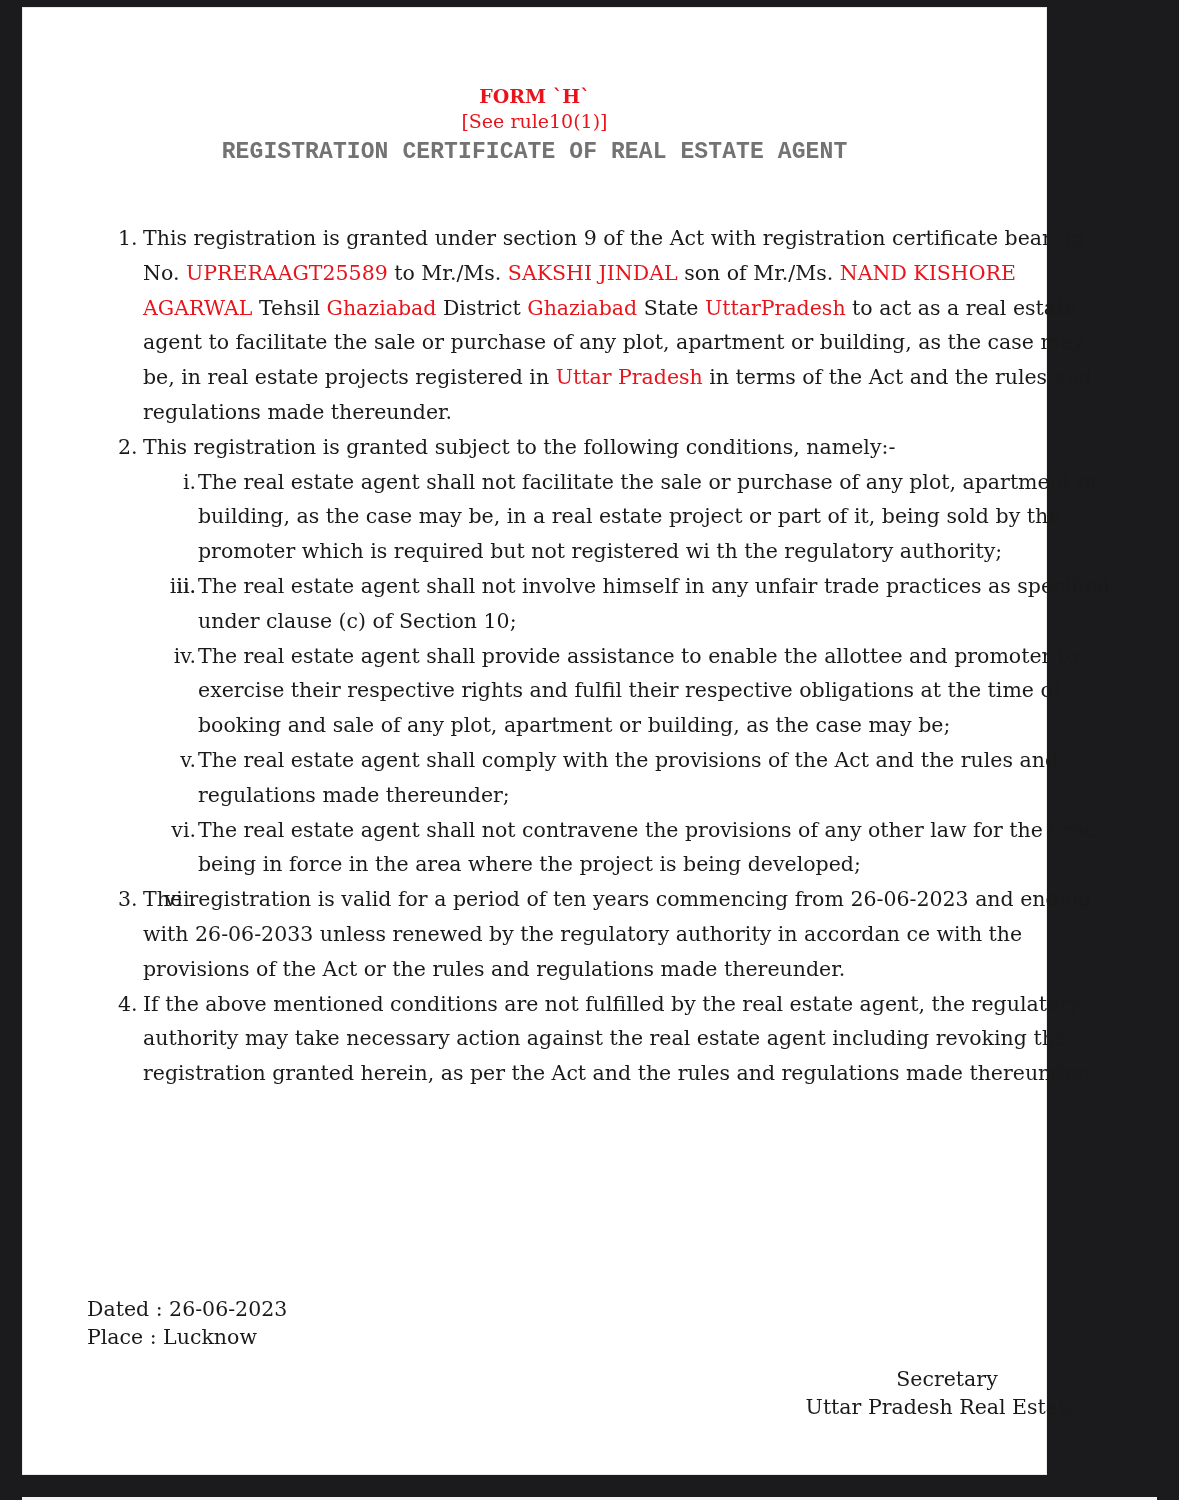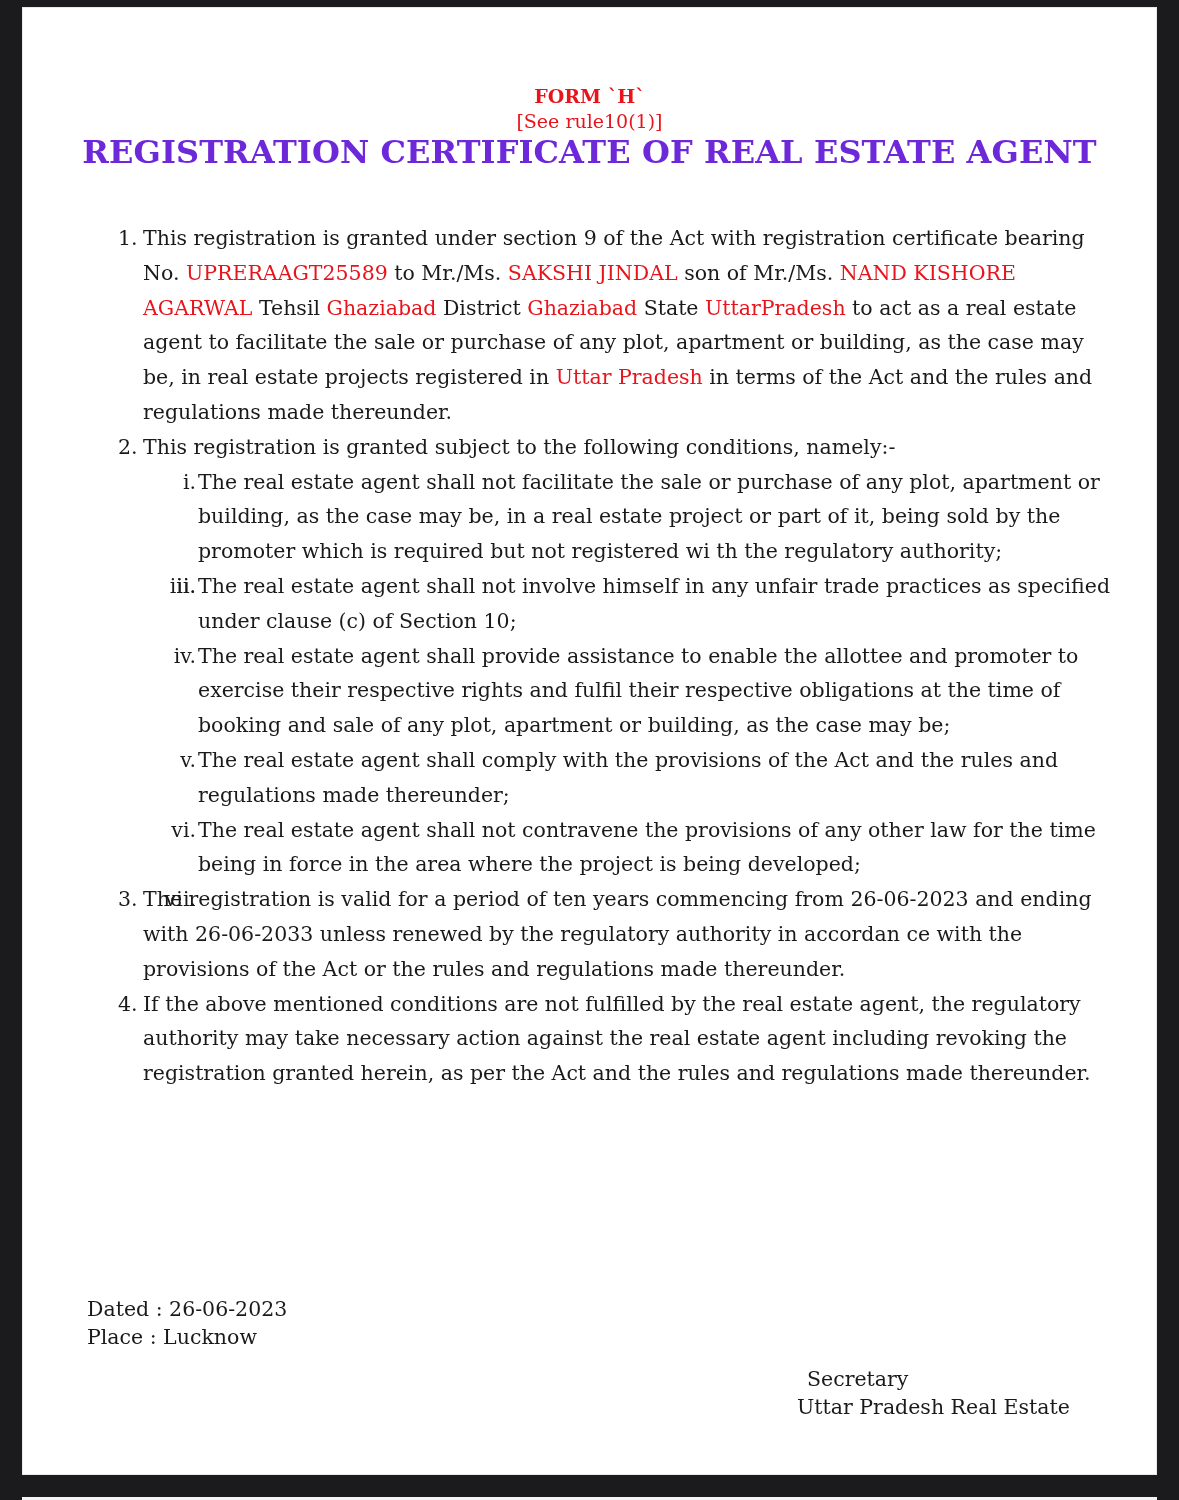--- a/index.html
+++ b/index.html
@@ -1,41 +1,42 @@
 <!DOCTYPE html>
 <html><head>
 <meta charset="utf-8">
 <style>
   html, body { margin:0; padding:0; }
   body {
     width:1179px; height:1500px; background:#1b1b1d; position:relative; overflow:hidden;
     font-family: "DejaVu Serif", "Liberation Serif", serif; color:#1a1a1a;
   }
   .page {
-    position:absolute; left:22px; top:7px; width:1135px; height:1468px; background:#ffffff;
+    position:absolute; left:22px; top:7px; width:981px; height:1468px; background:#ffffff;
     box-shadow: 0 0 0 1px #e9e9e9 inset;
+    padding-left: 44px;
   }
   .page2 {
     position:absolute; left:22px; top:1497px; width:1135px; height:10px; background:#f4f4f4;
   }
   .red { color:#e8141c; }
   .header { position:absolute; left:0; width:100%; text-align:center; }
   .form-title { top:77px; font-size:19px; font-weight:bold; line-height:24px; }
   .rule-ref { top:102px; font-size:19px; font-weight:normal; line-height:24px; }
-  .cert-title { top:128px; font-size:32px; font-weight:bold; line-height:34px; color:#6d28d9; letter-spacing:0.1px; }
+  .cert-title { top:128px; font-size:23px; font-weight:bold; line-height:34px; color:#737373; letter-spacing:0.1px;font-family:Liberation Mono, monospace; }
 
   .body-text { position:absolute; left:0; top:214px; width:1135px; font-size:20.5px; line-height:34.8px; }
   .item { position:relative; padding-left:121px; padding-right:40px; }
   .item .num { position:absolute; left:96px; }
   .sub { position:relative; padding-left:176px; padding-right:40px; }
   .sub .num { position:absolute; right:calc(100% - 176px); padding-right:2px; text-align:right; }
   b { font-weight:normal; }
 
   .dated { position:absolute; left:65px; top:1278px; font-size:20.5px; line-height:28px;margin-top:10px; }
-  .sign { position:absolute; left:785px; top:1358px; width:280px; font-size:20.5px; line-height:28px; }
+  .sign { position:absolute; left:785px; top:1358px; width:280px; text-align:center; font-size:20.5px; line-height:28px; }
   .sign .l2 { margin-left:-10px; }
 </style>
 </head>
 <body>
 
 <div class="page">
   <div class="header form-title red">FORM `H`</div>
   <div class="header rule-ref red">[See rule10(1)]</div>
   <div class="header cert-title">REGISTRATION CERTIFICATE OF REAL ESTATE AGENT</div>
 

